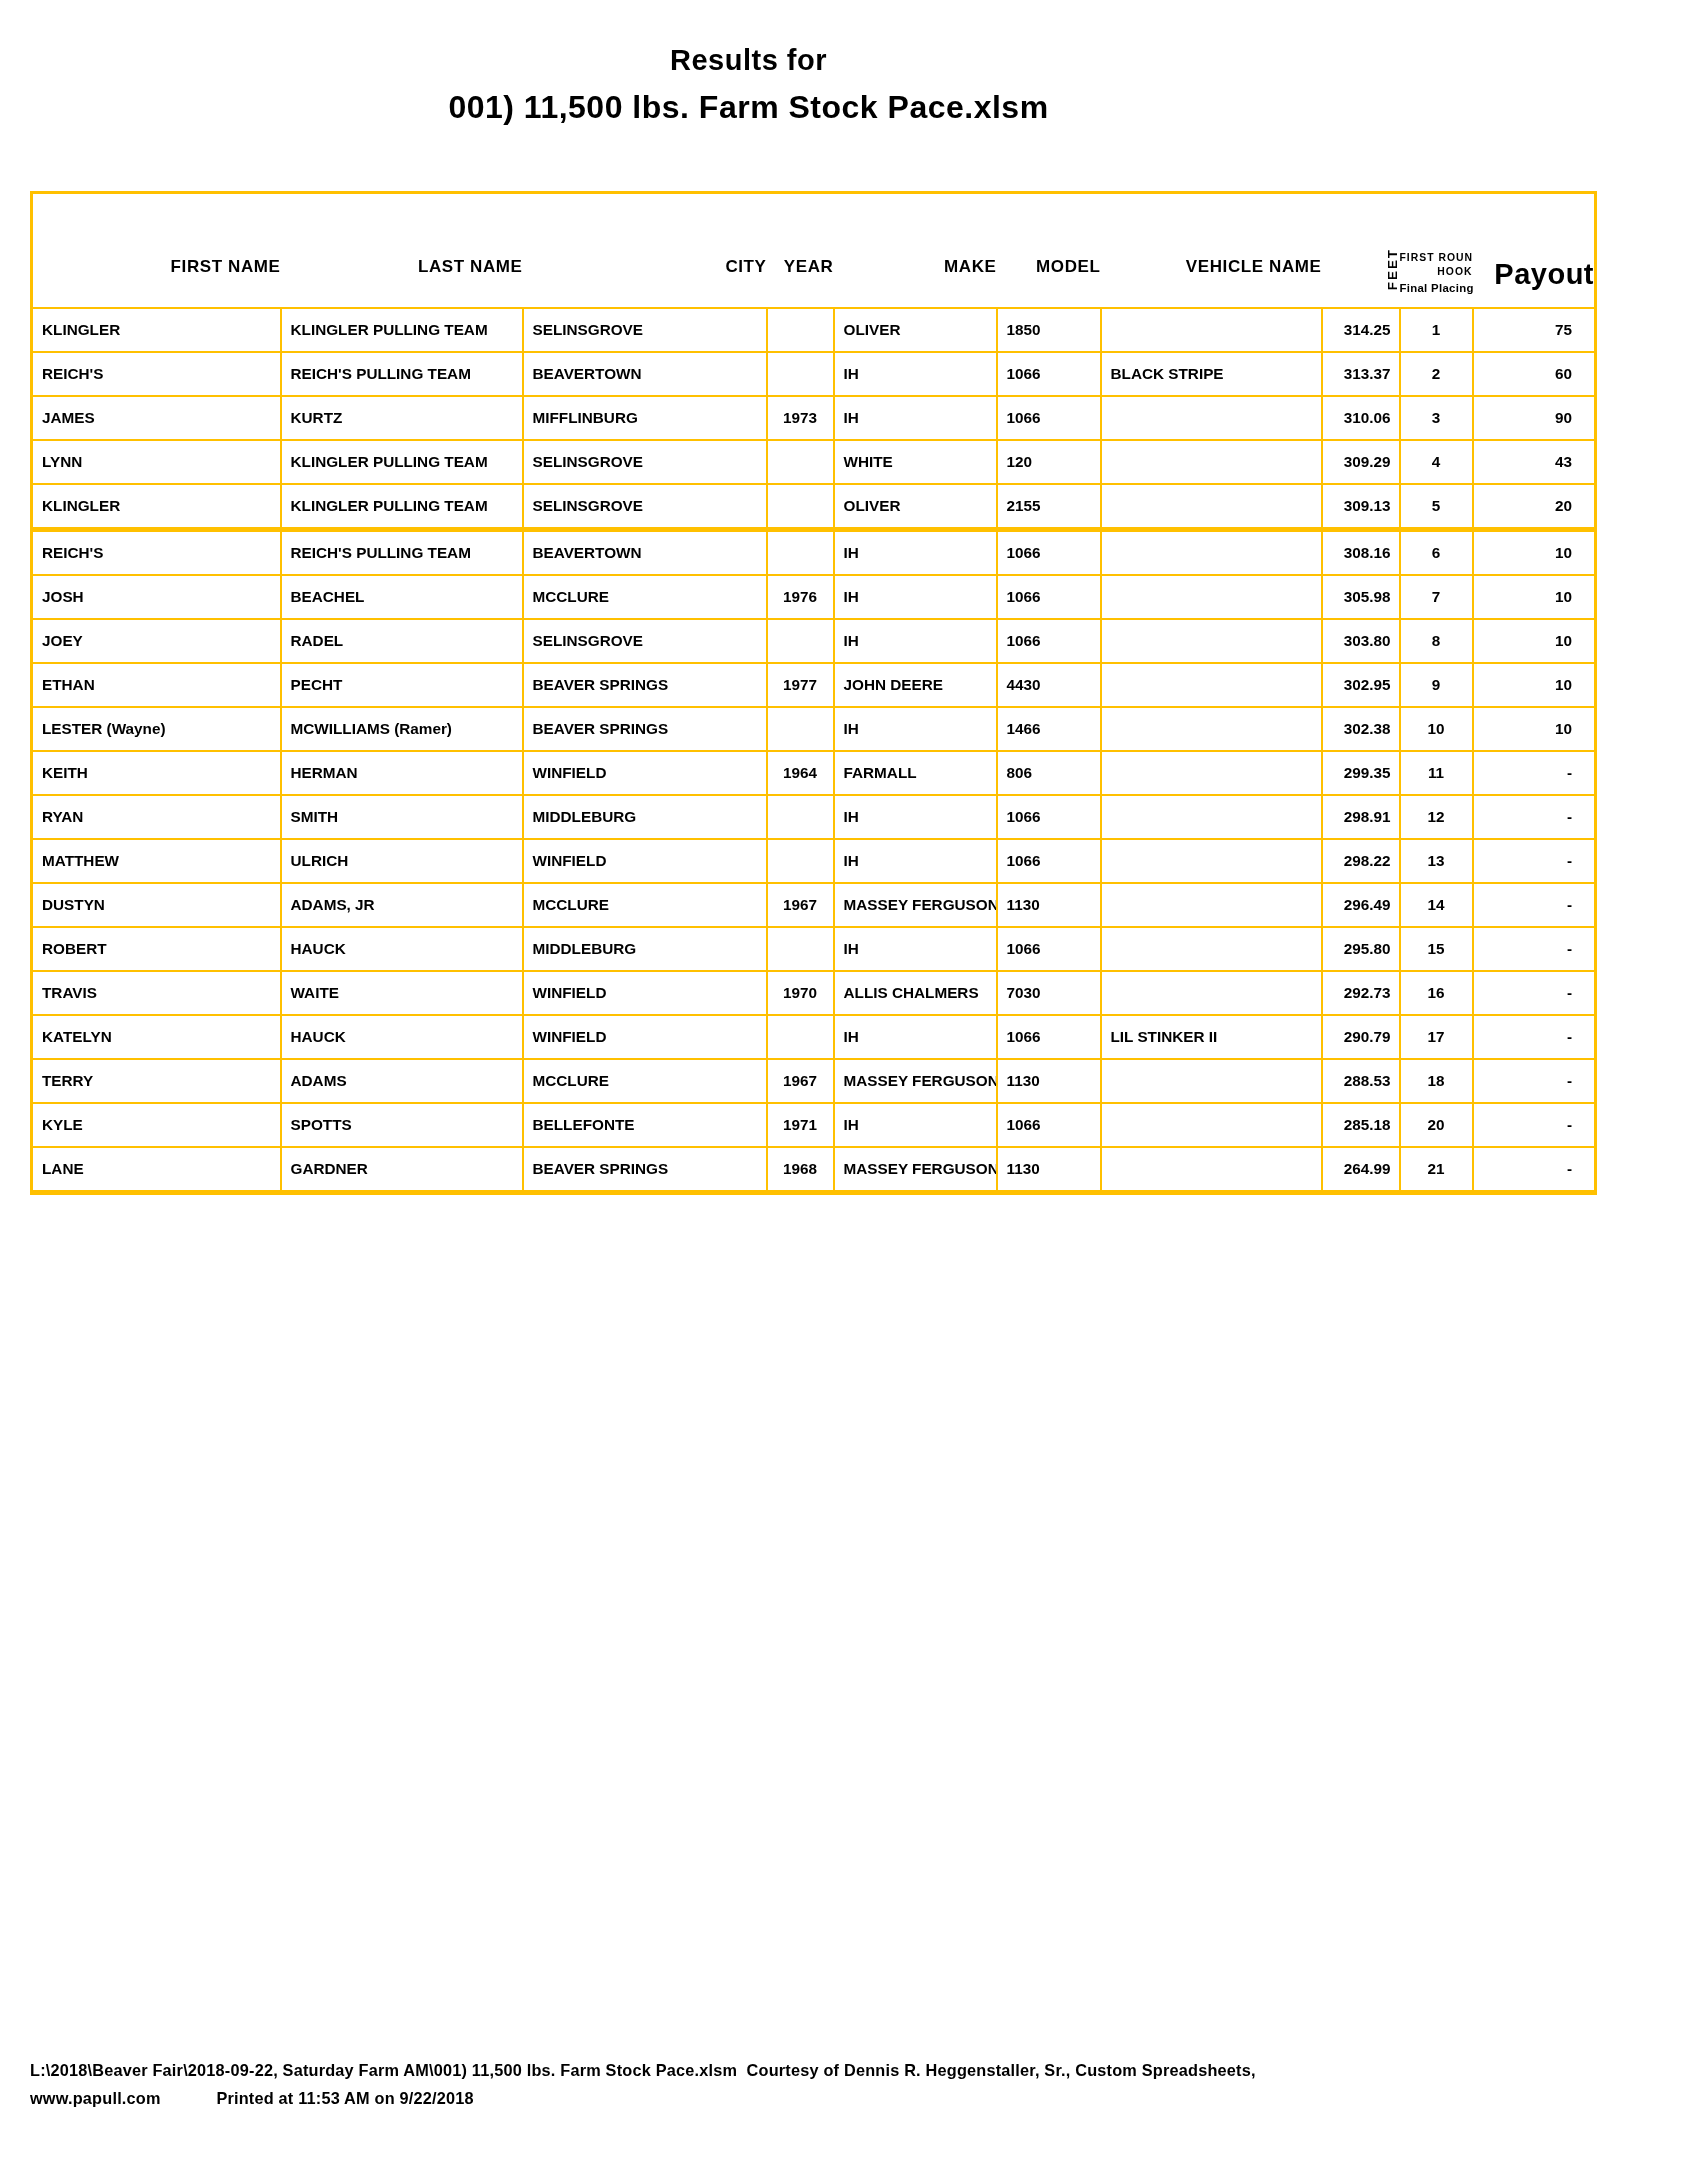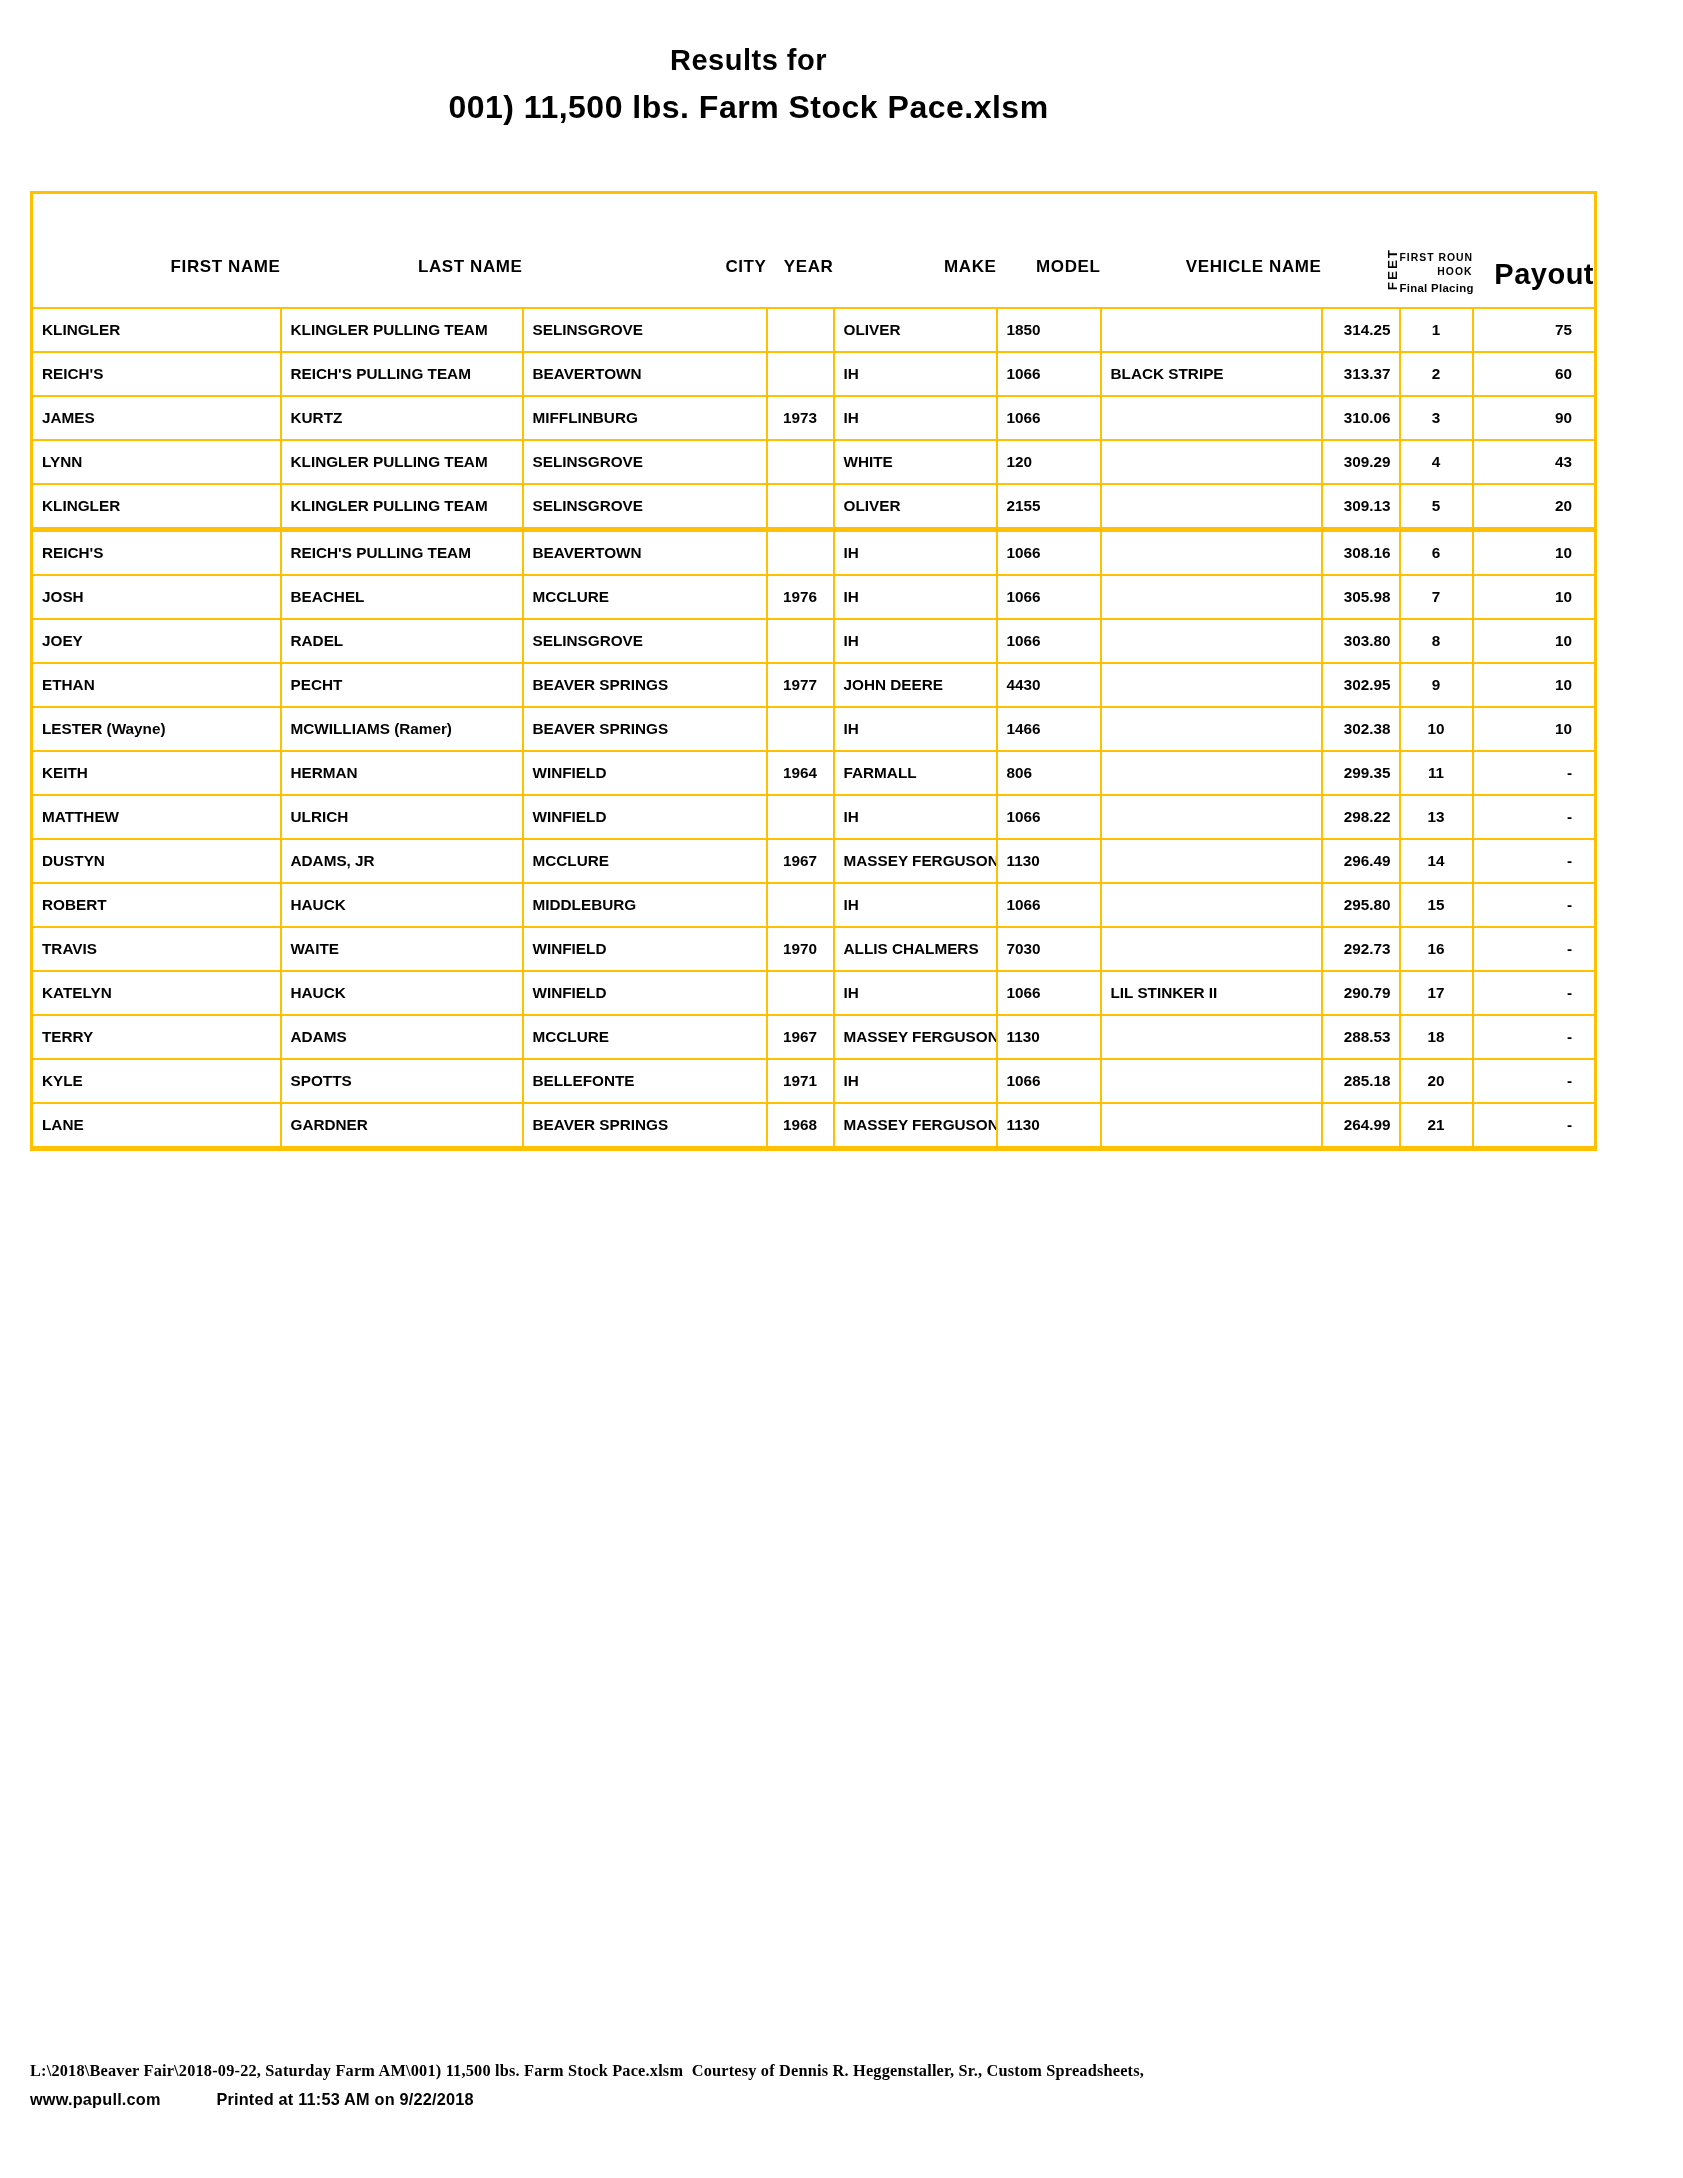--- a/index.html
+++ b/index.html
@@ -55,21 +55,21 @@
     line-height: 1;
   }
   th.hook-th { padding-bottom: 12px; }
   th.hook-th .hook1 { font-size: 10.4px; letter-spacing: 1px; line-height: 1.15; }
   th.hook-th .hook2 { font-size: 10.4px; letter-spacing: 1px; line-height: 1.6; }
   th.hook-th .hook3 { font-size: 11.4px; letter-spacing: 0.3px; line-height: 1.25; }
   th.payout-th { font-size: 29px; padding-bottom: 16px; letter-spacing: 0.5px; }
 
   
   .footer { position: absolute; left: 30px; top: 2061px; font-size: 16.3px; letter-spacing: 0.2px; }
-  .footer .fline1 { white-space: pre; font-family: Liberation Serif, serif; }
+  .footer .fline1 { white-space: pre; }
   .footer .fline2 { margin-top: 9px; }
   .footer .printed { margin-left: 51px; }
 </style>
 </head>
 <body>
 
 <div class="page">
 
   <div class="title-block">
     <div class="title-line1">Results for</div>
@@ -236,20 +236,32 @@
       <td class="c2">WINFIELD</td>
       <td class="c3">1964</td>
       <td class="c4">FARMALL</td>
       <td class="c5">806</td>
       <td class="c6"></td>
       <td class="c7">299.35</td>
       <td class="c8">11</td>
       <td class="c9">-</td>
     </tr>
         <tr>
+      <td class="c0">RYAN</td>
+      <td class="c1">SMITH</td>
+      <td class="c2">MIDDLEBURG</td>
+      <td class="c3"></td>
+      <td class="c4">IH</td>
+      <td class="c5">1066</td>
+      <td class="c6"></td>
+      <td class="c7">298.91</td>
+      <td class="c8">12</td>
+      <td class="c9">-</td>
+    </tr>
+        <tr>
       <td class="c0">MATTHEW</td>
       <td class="c1">ULRICH</td>
       <td class="c2">WINFIELD</td>
       <td class="c3"></td>
       <td class="c4">IH</td>
       <td class="c5">1066</td>
       <td class="c6"></td>
       <td class="c7">298.22</td>
       <td class="c8">13</td>
       <td class="c9">-</td>

